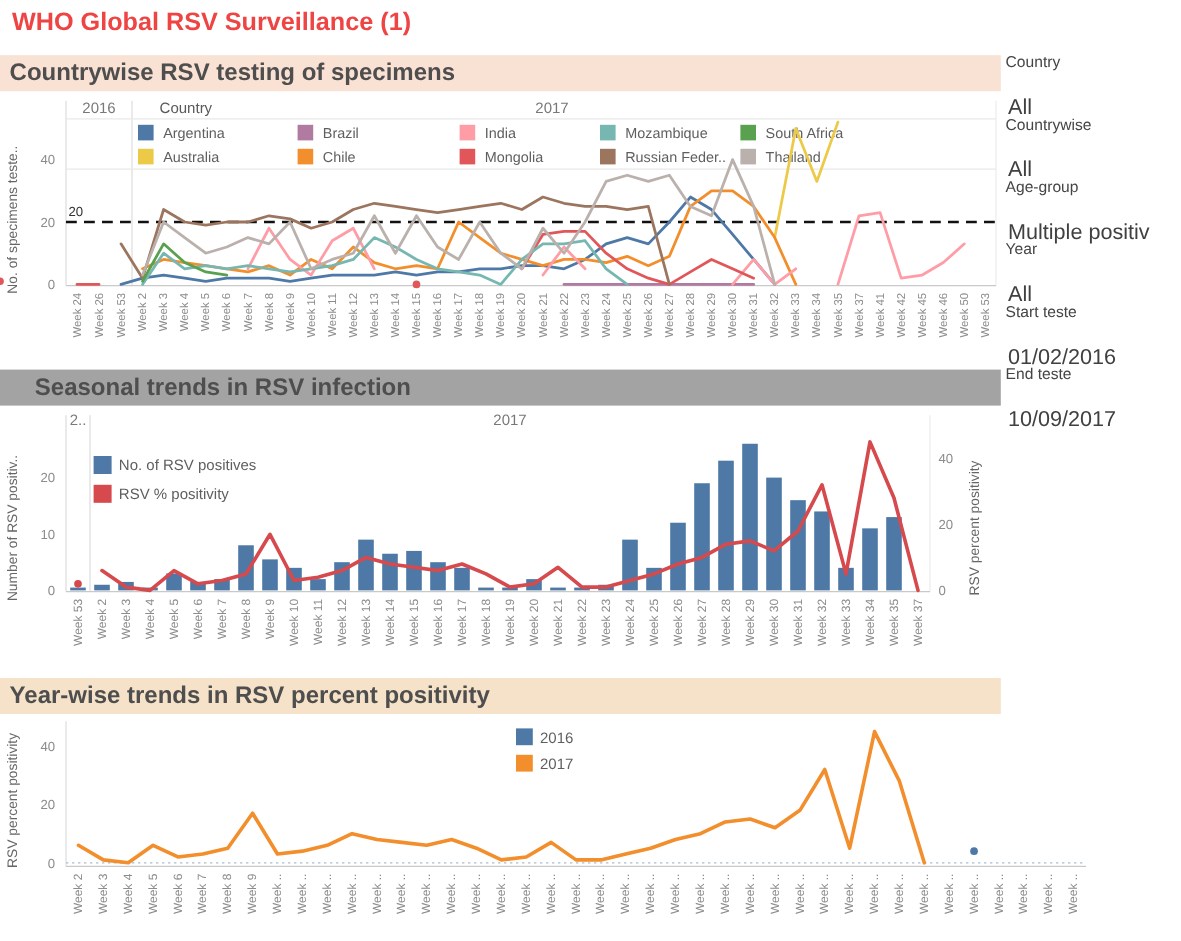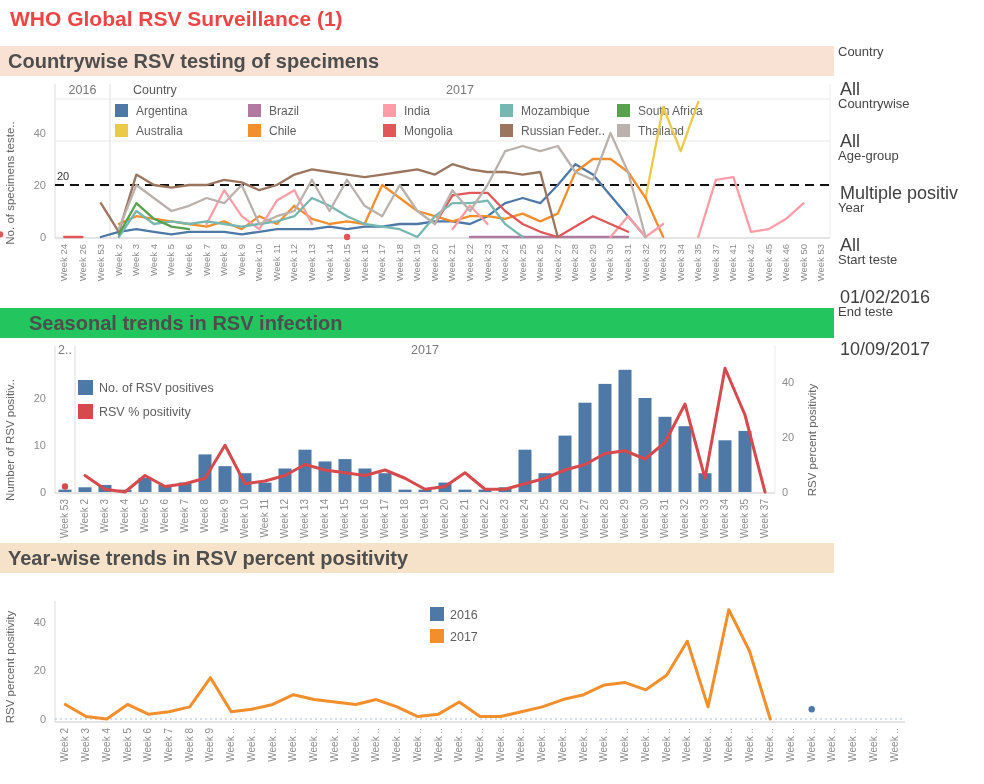--- a/index.html
+++ b/index.html
@@ -1,21 +1,21 @@
 <!DOCTYPE html>
 <html><head>
 <meta charset="utf-8">
 <style>
   html,body{margin:0;padding:0}
   body{width:984px;height:784px;position:relative;overflow:hidden;background:#fff;
        font-family:"Liberation Sans",sans-serif;color:#333}
   .page-title{position:absolute;left:10px;top:7px;font-size:21px;font-weight:bold;color:#ef4444}
   .panel-h{position:absolute;left:0;width:834px;height:30px;display:flex;align-items:center;
            padding-left:8px;box-sizing:border-box;font-size:20px;font-weight:bold;color:#4e4e4e}
-  #ph1{top:46px}#ph2{top:308px}#ph3{top:543px}
+  #ph1{top:46px}#ph2{top:308px}#ph3{top:565px}
   .chart-svg{position:absolute;left:0}
   #c1{top:78px}#c2{top:340px}#c3{top:597px}
   .sidebar{position:absolute;left:838px;top:40px;width:142px}
   .filter{position:absolute;left:0;width:142px}
   .flabel{font-size:13px;color:#454545}
   .fvalue{font-size:18px;color:#404040;margin-top:20px;padding-left:2px;cursor:pointer}
   svg text{font-family:"Liberation Sans",sans-serif}
 </style>
 </head>
 <body>
@@ -136,21 +136,21 @@
     <text x="701.2926829268293" y="166" font-size="9.5" fill="#8c8c8c" text-anchor="end" transform="rotate(-90 701.2926829268293 166)">Week 35</text>
     <text x="718.8536585365854" y="166" font-size="9.5" fill="#8c8c8c" text-anchor="end" transform="rotate(-90 718.8536585365854 166)">Week 37</text>
     <text x="736.4146341463415" y="166" font-size="9.5" fill="#8c8c8c" text-anchor="end" transform="rotate(-90 736.4146341463415 166)">Week 41</text>
     <text x="753.9756097560976" y="166" font-size="9.5" fill="#8c8c8c" text-anchor="end" transform="rotate(-90 753.9756097560976 166)">Week 42</text>
     <text x="771.5365853658537" y="166" font-size="9.5" fill="#8c8c8c" text-anchor="end" transform="rotate(-90 771.5365853658537 166)">Week 45</text>
     <text x="789.0975609756098" y="166" font-size="9.5" fill="#8c8c8c" text-anchor="end" transform="rotate(-90 789.0975609756098 166)">Week 46</text>
     <text x="806.6585365853659" y="166" font-size="9.5" fill="#8c8c8c" text-anchor="end" transform="rotate(-90 806.6585365853659 166)">Week 50</text>
     <text x="824.219512195122" y="166" font-size="9.5" fill="#8c8c8c" text-anchor="end" transform="rotate(-90 824.219512195122 166)">Week 53</text>
   </svg>
 
-<div class="panel-h" id="ph2" style="background: #22c55e; padding-left: 29px;">
+<div class="panel-h" id="ph2" style="background: #a3a3a3; padding-left: 29px;">
     <span>Seasonal trends in RSV infection</span>
   </div>
 <svg id="c2" class="chart-svg" width="834" height="222">
     <line x1="55" y1="6" x2="55" y2="153" stroke="#dcdcdc"></line>
     <line x1="75" y1="6" x2="75" y2="153" stroke="#dcdcdc"></line>
     <line x1="775" y1="6" x2="775" y2="153" stroke="#ececec"></line>
     <line x1="55" y1="153" x2="775" y2="153" stroke="#c9c9c9"></line>
     <text x="65" y="14" font-size="12.5" fill="#787878" text-anchor="middle">2..</text>
     <text x="425" y="14" font-size="12.5" fill="#787878" text-anchor="middle">2017</text>
     <g>

